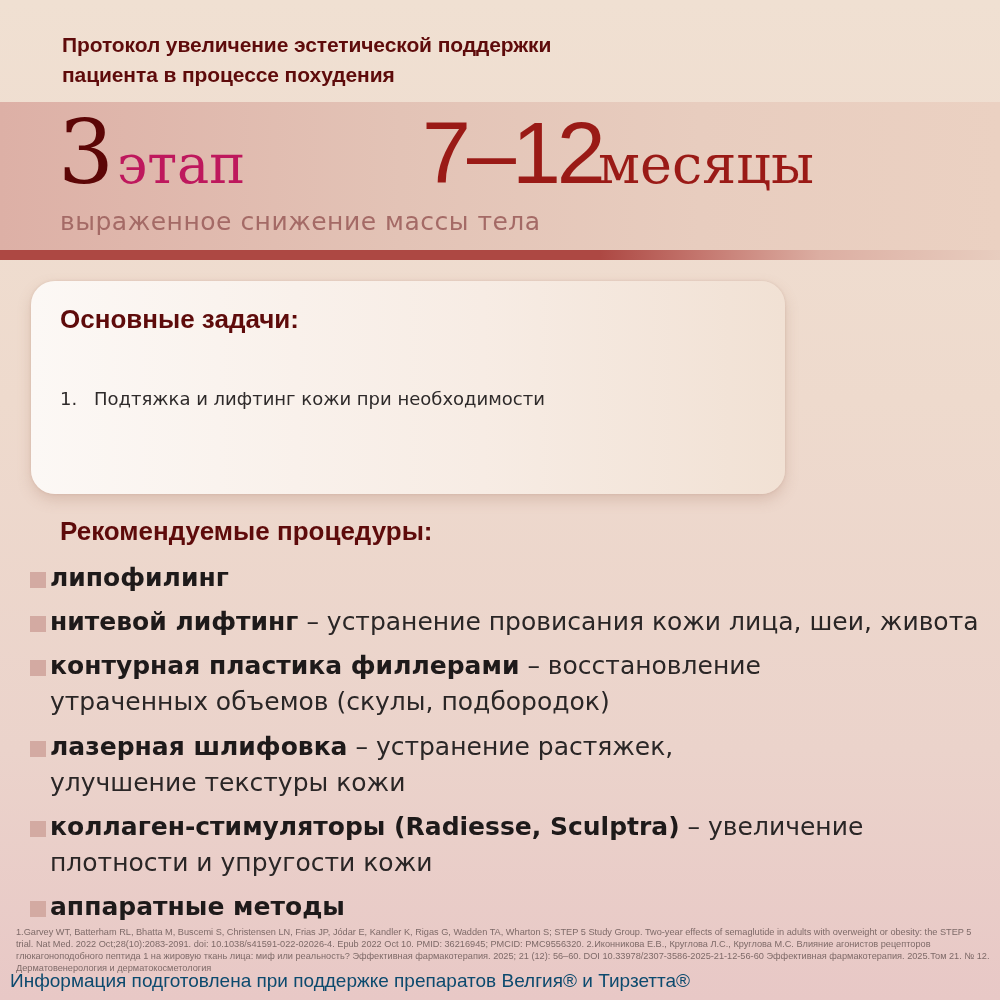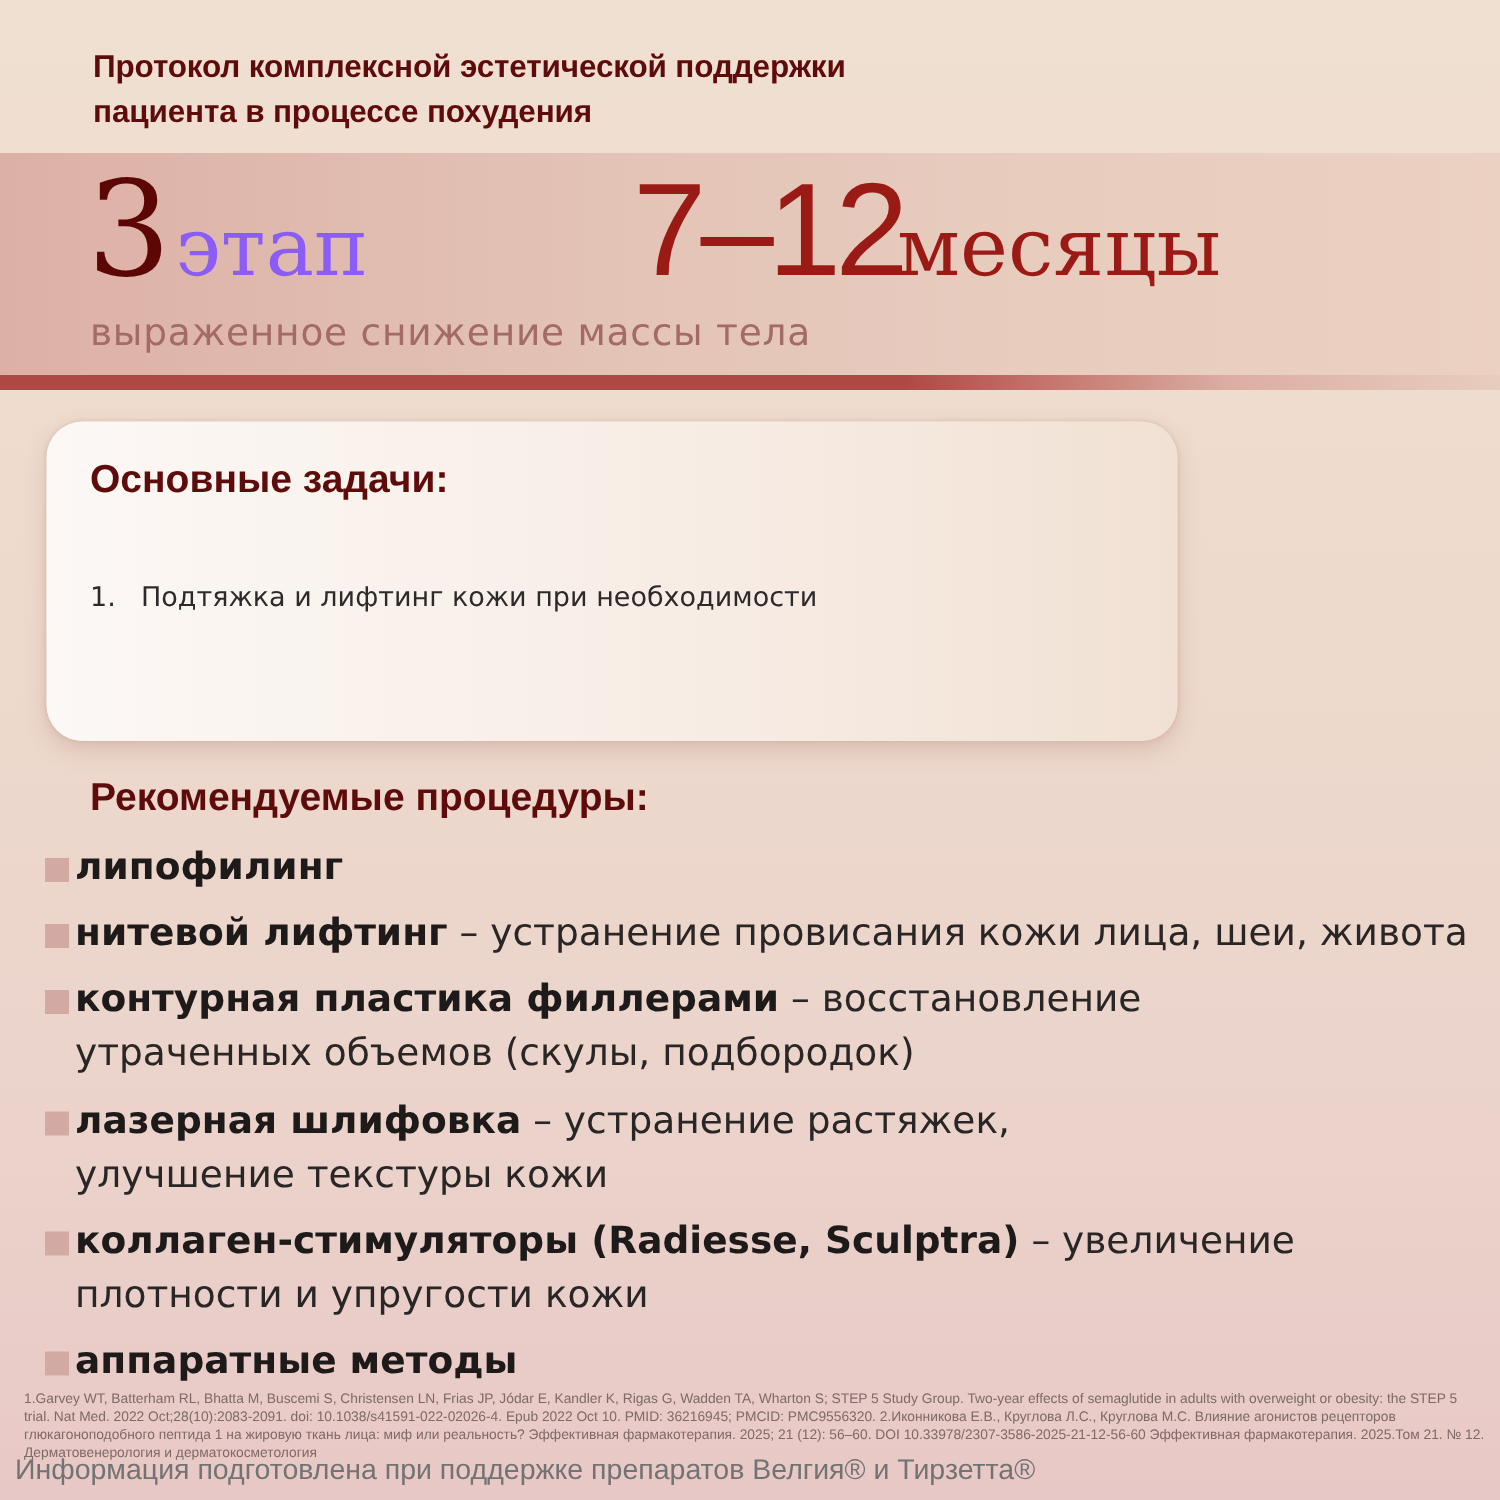--- a/index.html
+++ b/index.html
@@ -23,21 +23,21 @@
     background: linear-gradient(90deg, #ad4843 0%, #ad4843 60%, #c4766e 70%, #dcaea2 82%, #e8cdbf 100%);
   }
   .stage-num {
     position: absolute; left: 58px; top: 103px;
     font-family: "DejaVu Serif", serif; font-size: 88px; line-height: 100px;
     color: #5c0606; letter-spacing: -2px;
   }
   .stage-word {
     position: absolute; left: 117px; top: 130px;
     font-family: "DejaVu Serif", serif; font-size: 54px; line-height: 70px;
-    color: #8b5cf6;
+    color: #be185d;
   }
   .dur-num {
     position: absolute; left: 422px; top: 103px;
     font-family: Liberation Sans, sans-serif; font-size: 88px; line-height: 100px;
     color: #9a1a16; letter-spacing: -4px;
   }
   .dur-word {
     position: absolute; left: 598px; top: 130px;
     font-family: "DejaVu Serif", serif; font-size: 54px; line-height: 70px;
     color: #9a1a16;
@@ -83,28 +83,28 @@
   .proc .text { display: block; padding-left: 20px; }
   .proc .strong { font-weight: 700; color: #1e1a1a; }
   .refs {
     position: absolute; left: 16px; top: 926px; width: 975px;
     font-family: "Liberation Sans", sans-serif; font-size: 9.2px; line-height: 12px;
     color: #7e6a68;
   }
   .sponsor {
     position: absolute; left: 10px; top: 968px;
     font-family: "Liberation Sans", sans-serif; font-size: 19px; line-height: 26px;
-    color: #737373;
+    color: #0c4a6e;
   }
 </style>
 </head>
 <body>
 
 <div class="header-title">
-  <div>Протокол комплексной эстетической поддержки</div>
+  <div>Протокол увеличение эстетической поддержки</div>
   <div>пациента в процессе похудения</div>
 </div>
 
 <div class="band"></div>
 <div class="band-line"></div>
 
 <div class="stage-num">3</div>
 <div class="stage-word">этап</div>
 <div class="dur-num">7–12</div>
 <div class="dur-word">месяцы</div>

